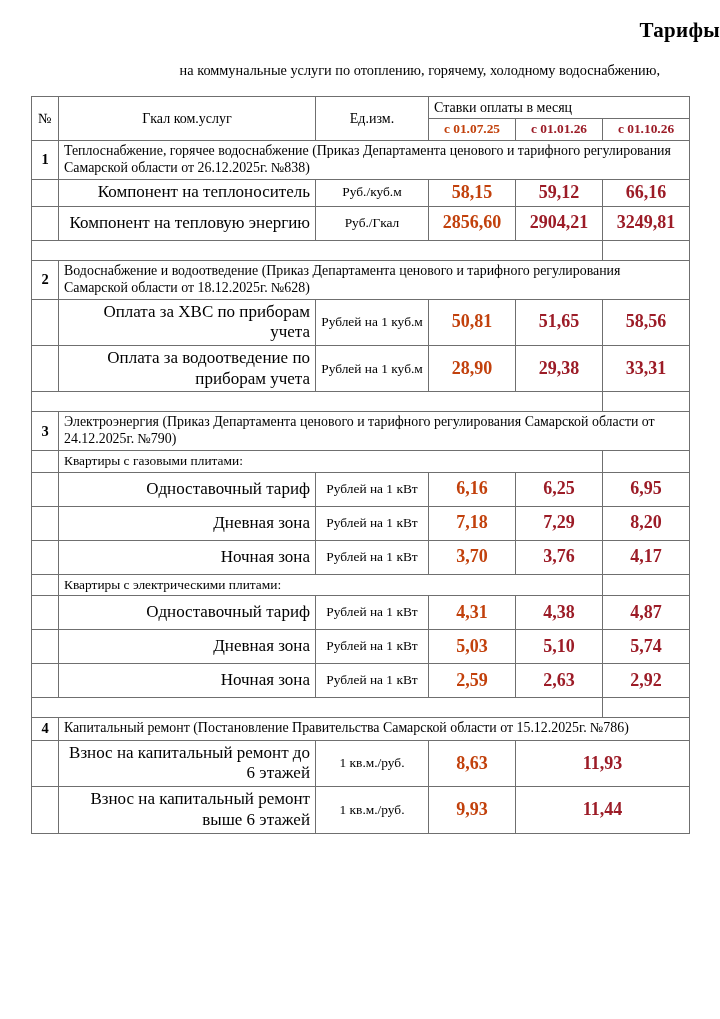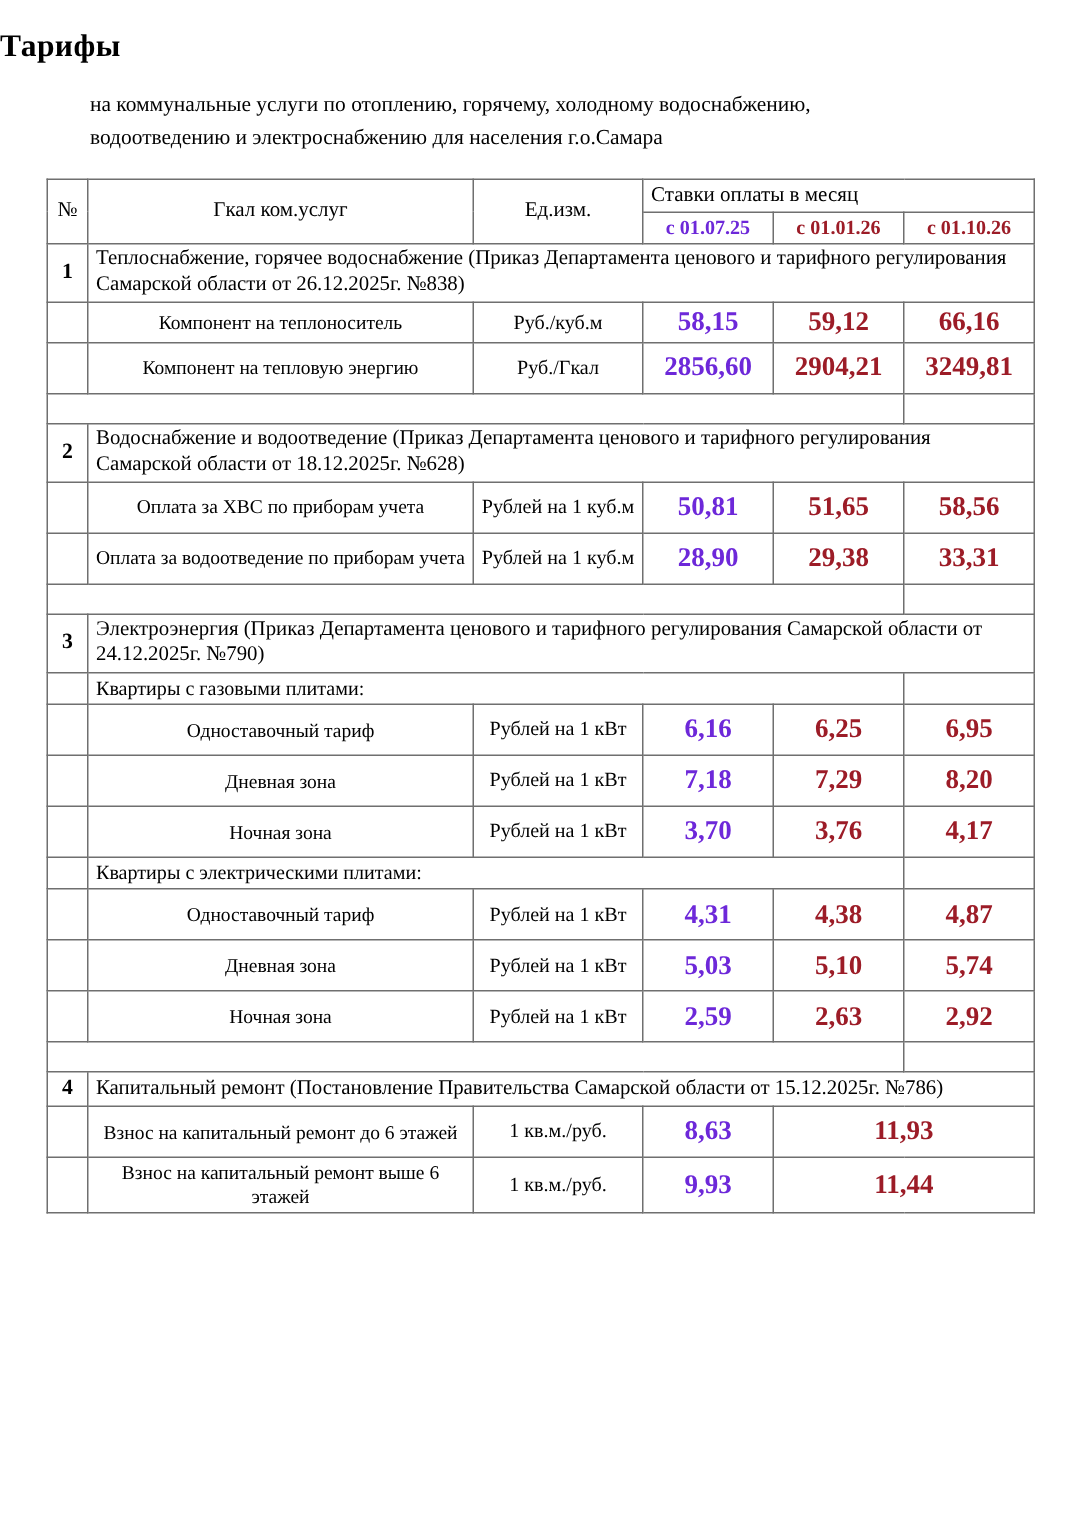--- a/index.html
+++ b/index.html
@@ -18,30 +18,30 @@
   .page {
     position: relative;
     width: 720px;
     height: 1019px;
     background: #ffffff;
     box-sizing: border-box;
     padding: 0;
     overflow: hidden;
   }
   .doc-title {
-    text-align: left;
+    text-align: right;
     font-size: 21px;
     font-weight: bold;
     letter-spacing: 0.3px;
     margin: 18px 0 0 0;
     padding: 0;
     line-height: 1.2;
   }
   .doc-subtitle {
-    text-align: left;
+    text-align: right;
     font-size: 14.3px;
     line-height: 1.55;
     margin: 16px auto 0 auto;
     width: 600px;
     padding: 0;
   }
   .doc-subtitle .line {
     display: block;
   }
 
@@ -74,39 +74,39 @@
   }
   .th-rates {
     text-align: left;
     font-size: 14px;
   }
   .th-date {
     text-align: center;
     font-weight: bold;
     font-size: 13.4px;
   }
-  .col-green { color: #6d28d9; }
+  .col-green { color: #c2410c; }
   .col-red   { color: #9c1c27; }
 
   .sect-head {
     font-weight: normal;
     font-size: 13.9px;
     line-height: 1.28;
     padding: 3px 6px 4px 6px;
     text-align: left;
   }
   .sect-num {
     font-weight: bold;
     text-align: center;
     font-size: 14.5px;
     vertical-align: middle;
   }
   .row-name {
-    text-align: center;
-    font-size: 13px;
+    text-align: right;
+    font-size: 17px;
     padding-left: 6px;
   }
   .row-unit {
     text-align: center;
     font-size: 13.4px;
   }
   .row-val {
     text-align: center;
     font-weight: bold;
     font-size: 18px;
@@ -122,21 +122,20 @@
 </style>
 </head>
 <body>
 
 <div class="page">
 
   <h1 class="doc-title">Тарифы</h1>
 
   <div class="doc-subtitle">
     <span class="line">на коммунальные услуги по отоплению, горячему, холодному водоснабжению,</span>
-    <span class="line">водоотведению и электроснабжению для населения г.о.Самара</span>
   </div>
 
   <table class="tariffs">
     <colgroup>
       <col class="c-num">
         <col class="c-name">
         <col class="c-unit">
       <col class="c-r1">
         <col class="c-r2">
         <col class="c-r3">

